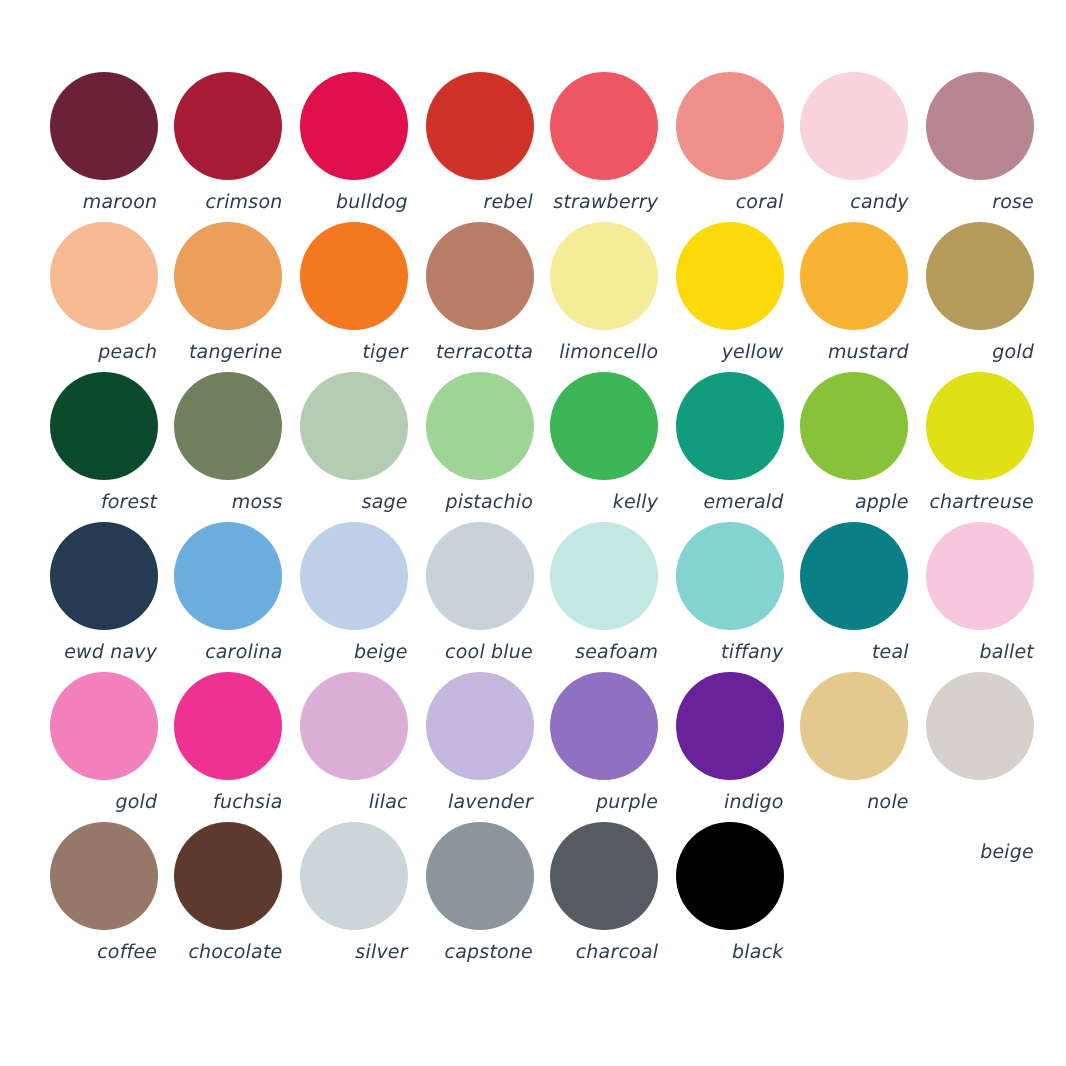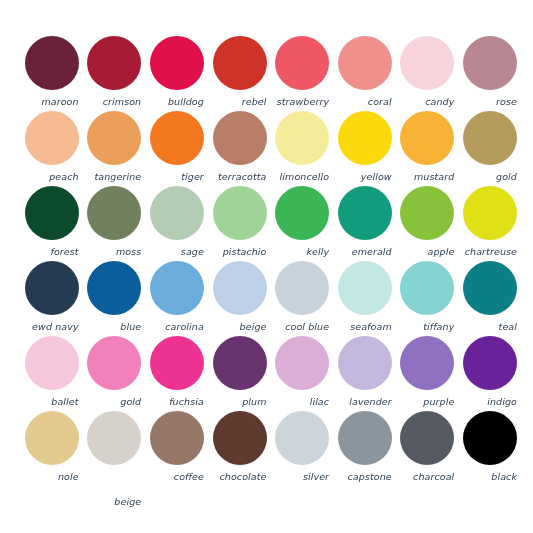--- a/index.html
+++ b/index.html
@@ -153,24 +153,20 @@
       </div>
       <div class="swatch-cell">
         <div class="swatch-dot" style="background: rgb(223, 224, 22);"></div>
         <div class="swatch-label" style="color: rgb(44, 62, 80);">chartreuse</div>
       </div>
       <div class="swatch-cell">
         <div class="swatch-dot" style="background: rgb(36, 59, 82);"></div>
         <div class="swatch-label" style="color: rgb(44, 62, 80);">ewd navy</div>
       </div>
       <div class="swatch-cell">
-        <div class="swatch-dot" style="background: rgb(10, 94, 156);"></div>
-        <div class="swatch-label" style="color: rgb(44, 62, 80);">blue</div>
-      </div>
-      <div class="swatch-cell">
         <div class="swatch-dot" style="background: rgb(107, 174, 222);"></div>
         <div class="swatch-label" style="color: rgb(44, 62, 80);">carolina</div>
       </div>
       <div class="swatch-cell">
         <div class="swatch-dot" style="background: rgb(189, 208, 232);"></div>
         <div class="swatch-label" style="color: rgb(44, 62, 80);">beige</div>
       </div>
       <div class="swatch-cell">
         <div class="swatch-dot" style="background: rgb(200, 210, 218);"></div>
         <div class="swatch-label" style="color: rgb(44, 62, 80);">cool blue</div>
@@ -191,24 +187,20 @@
         <div class="swatch-dot" style="background: rgb(246, 199, 221);"></div>
         <div class="swatch-label" style="color: rgb(44, 62, 80);">ballet</div>
       </div>
       <div class="swatch-cell">
         <div class="swatch-dot" style="background: rgb(242, 128, 187);"></div>
         <div class="swatch-label" style="color: rgb(44, 62, 80);">gold</div>
       </div>
       <div class="swatch-cell">
         <div class="swatch-dot" style="background: rgb(238, 50, 145);"></div>
         <div class="swatch-label" style="color: rgb(44, 62, 80);">fuchsia</div>
-      </div>
-      <div class="swatch-cell">
-        <div class="swatch-dot" style="background: rgb(105, 51, 112);"></div>
-        <div class="swatch-label" style="color: rgb(44, 62, 80);">plum</div>
       </div>
       <div class="swatch-cell">
         <div class="swatch-dot" style="background: rgb(220, 173, 215);"></div>
         <div class="swatch-label" style="color: rgb(44, 62, 80);">lilac</div>
       </div>
       <div class="swatch-cell">
         <div class="swatch-dot" style="background: rgb(196, 183, 222);"></div>
         <div class="swatch-label" style="color: rgb(44, 62, 80);">lavender</div>
       </div>
       <div class="swatch-cell">

